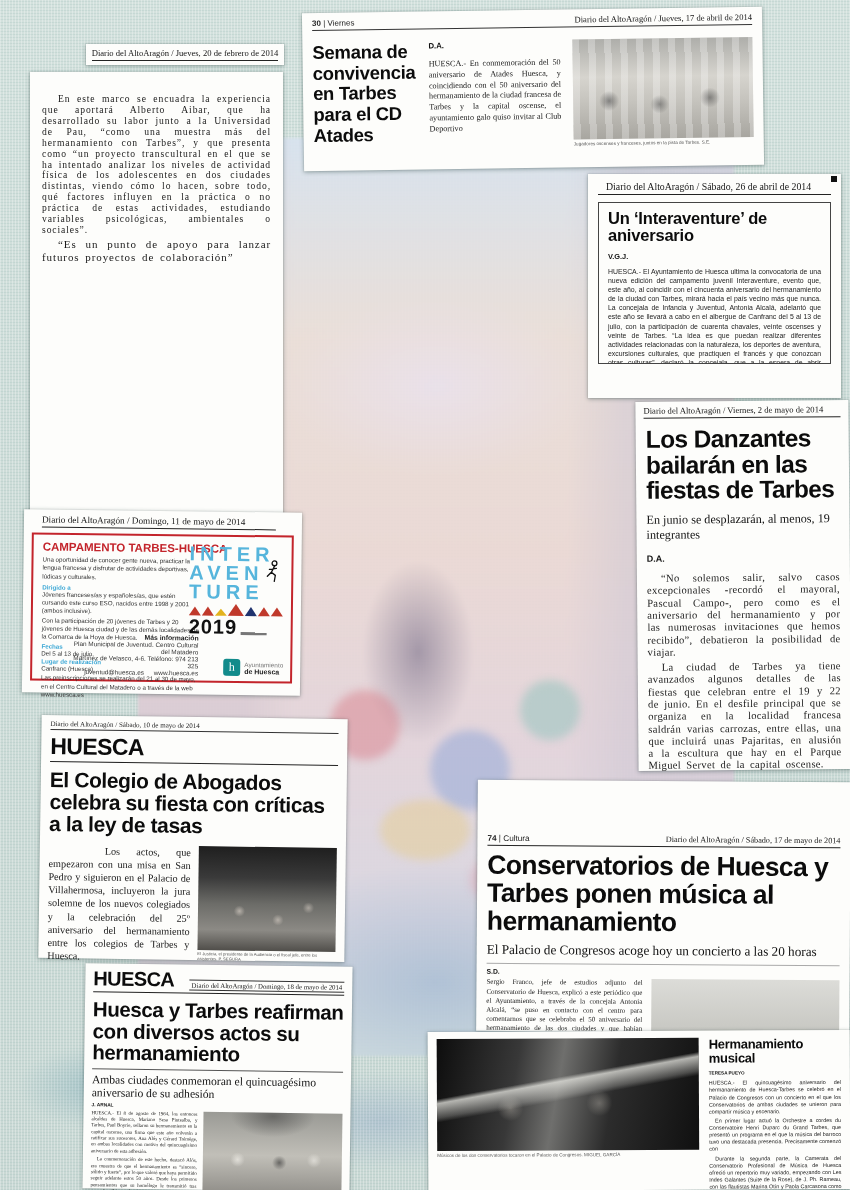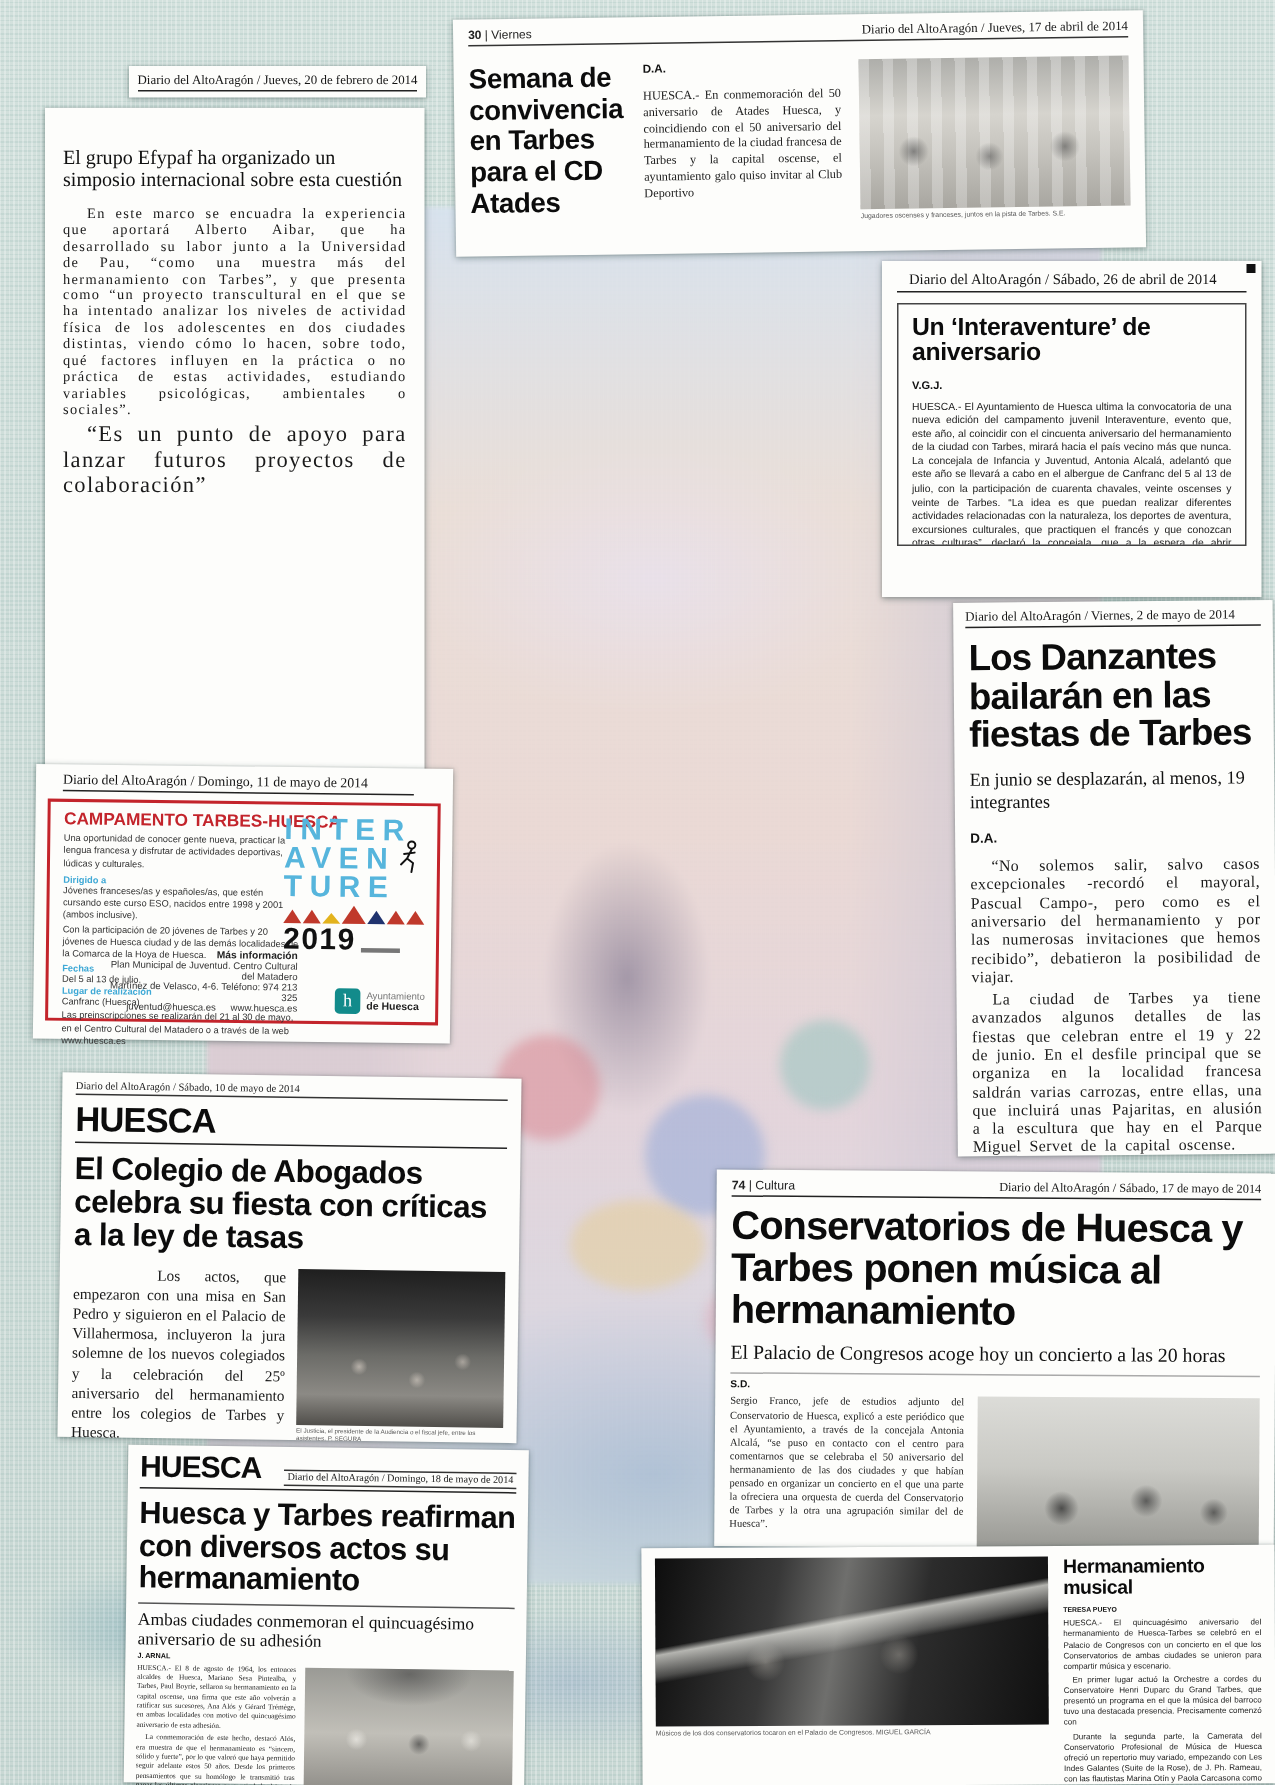--- a/index.html
+++ b/index.html
@@ -85,23 +85,22 @@
 <div class="blob" style="left:430px;top:730px;width:80px;height:80px;background:rgba(130,160,215,.45);"></div>
 <div class="blob" style="left:520px;top:680px;width:60px;height:60px;background:rgba(120,190,180,.4);"></div>
 <div class="blob" style="left:380px;top:800px;width:90px;height:60px;background:rgba(230,205,135,.45);"></div>
 <div class="blob" style="left:470px;top:850px;width:90px;height:60px;background:rgba(225,160,175,.4);"></div>
 <div class="bg-bottom"></div>
 
 <div class="card" style="left:86px;top:44px;width:198px;height:21px;display:flex;align-items:center;justify-content:center;">
   <span class="mast" style="font-size:8.6px;border-bottom-width:1.5px;">Diario del AltoAragón  /  Jueves, 20 de febrero de 2014</span>
 </div>
 <div class="card" style="left:30px;top:72px;width:253px;height:443px;padding:12px 12px;box-sizing:border-box;">
-  <div class="serif" style="font-size:13.4px;line-height:1.15;margin-top:13px;color:#111;">El grupo Efypaf ha organizado un simposio internacional sobre esta cuestión</div>
   <p class="jb" style="font-size:9.6px;line-height:1.14;letter-spacing:.9px;word-spacing:2.2px;margin:10px 0 0;text-indent:16px;">En este marco se encuadra la experiencia que aportará Alberto Aibar, que ha desarrollado su labor junto a la Universidad de Pau, “como una muestra más del hermanamiento con Tarbes”, y que presenta como “un proyecto transcultural en el que se ha intentado analizar los niveles de actividad física de los adolescentes en dos ciudades distintas, viendo cómo lo hacen, sobre todo, qué factores influyen en la práctica o no práctica de estas actividades, estudiando variables psicológicas, ambientales o sociales”.</p>
-  <p class="jb" style="font-size:15px;line-height:1.14;letter-spacing:.9px;word-spacing:2.2px;margin:2px 0 17px;text-indent:16px;">“Es un punto de apoyo para lanzar futuros proyectos de colaboración”</p>
+  <p class="jb" style="font-size:11px;line-height:1.14;letter-spacing:.9px;word-spacing:2.2px;margin:2px 0 17px;text-indent:16px;">“Es un punto de apoyo para lanzar futuros proyectos de colaboración”</p>
 </div>
 
 <div class="card" style="left:303px;top:10px;width:460px;height:158px;padding:5px 10px;box-sizing:border-box;transform:rotate(-0.8deg);">
   <div style="display:flex;justify-content:space-between;align-items:baseline;border-bottom:1px solid #333;padding-bottom:2px;">
     <span style="font-size:8px;color:#222;"><b>30</b> <span>| Viernes</span></span>
     <span class="serif" style="font-size:8.6px;color:#161616;">Diario del AltoAragón  /  Jueves, 17 de abril de 2014</span>
   </div>
   <div style="display:flex;gap:12px;margin-top:12px;">
     <div class="hl" style="font-size:18.5px;width:104px;flex:none;line-height:1.12;letter-spacing:-.3px;">Semana de convivencia en Tarbes para el CD Atades</div>
     <div style="width:132px;flex:none;">
@@ -203,21 +202,21 @@
     <p class="jb" style="font-size:10.2px;line-height:1.28;width:142px;flex:none;margin:0;text-indent:56px;">Los actos, que empezaron con una misa en San Pedro y siguieron en el Palacio de Villahermosa, incluyeron la jura solemne de los nuevos colegiados y la celebración del 25º aniversario del hermanamiento entre los colegios de Tarbes y Huesca.</p>
     <div style="flex:1;">
       <div class="photo ph-abogados" style="width:100%;height:104px;"></div>
       <div class="cap" style="font-size:4.2px;margin-top:1px;">El Justicia, el presidente de la Audiencia o el fiscal jefe, entre los asistentes. P. SEGURA</div>
     </div>
   </div>
 </div>
 
 <div class="card" style="left:477px;top:781px;width:373px;height:251px;padding:6px 10px;box-sizing:border-box;transform:rotate(0.4deg);">
   <div style="display:flex;justify-content:space-between;align-items:baseline;border-bottom:1px solid #222;padding-bottom:2px;">
-    <span style="font-size:8.2px;color:#222;"><b>74</b> <span>| Cultura</span></span>
+    <span style="font-size:8.2px;color:#222;margin-top:48px;"><b>74</b> <span>| Cultura</span></span>
     <span class="serif" style="font-size:8.2px;color:#161616;">Diario del AltoAragón  /  Sábado, 17 de mayo de 2014</span>
   </div>
   <div class="hl" style="font-size:26.5px;margin-top:6px;">Conservatorios de Huesca y Tarbes ponen música al hermanamiento</div>
   <div class="serif" style="font-size:13.2px;margin-top:7px;color:#111;border-bottom:1px solid #aaa;padding-bottom:5px;">El Palacio de Congresos acoge hoy un concierto a las 20 horas</div>
   <div class="byline" style="font-size:6.8px;margin-top:4px;">S.D.</div>
   <div style="display:flex;gap:9px;margin-top:3px;">
     <p class="jb" style="font-size:7px;line-height:1.3;width:156px;flex:none;margin:0;">Sergio Franco, jefe de estudios adjunto del Conservatorio de Huesca, explicó a este periódico que el Ayuntamiento, a través de la concejala Antonia Alcalá, “se puso en contacto con el centro para comentarnos que se celebraba el 50 aniversario del hermanamiento de las dos ciudades y que habían pensado en organizar un concierto en el que una parte la ofreciera una orquesta de cuerda del Conservatorio de Tarbes y la otra una agrupación similar del de Huesca”.</p>
     <div style="flex:1;">
       <div class="photo ph-conserva" style="width:100%;height:106px;"></div>
       <div class="cap" style="font-size:4.3px;margin-top:1px;">Fotografía de archivo de alumnos del Conservatorio de Música de Huesca en un concierto. S.E.</div>

